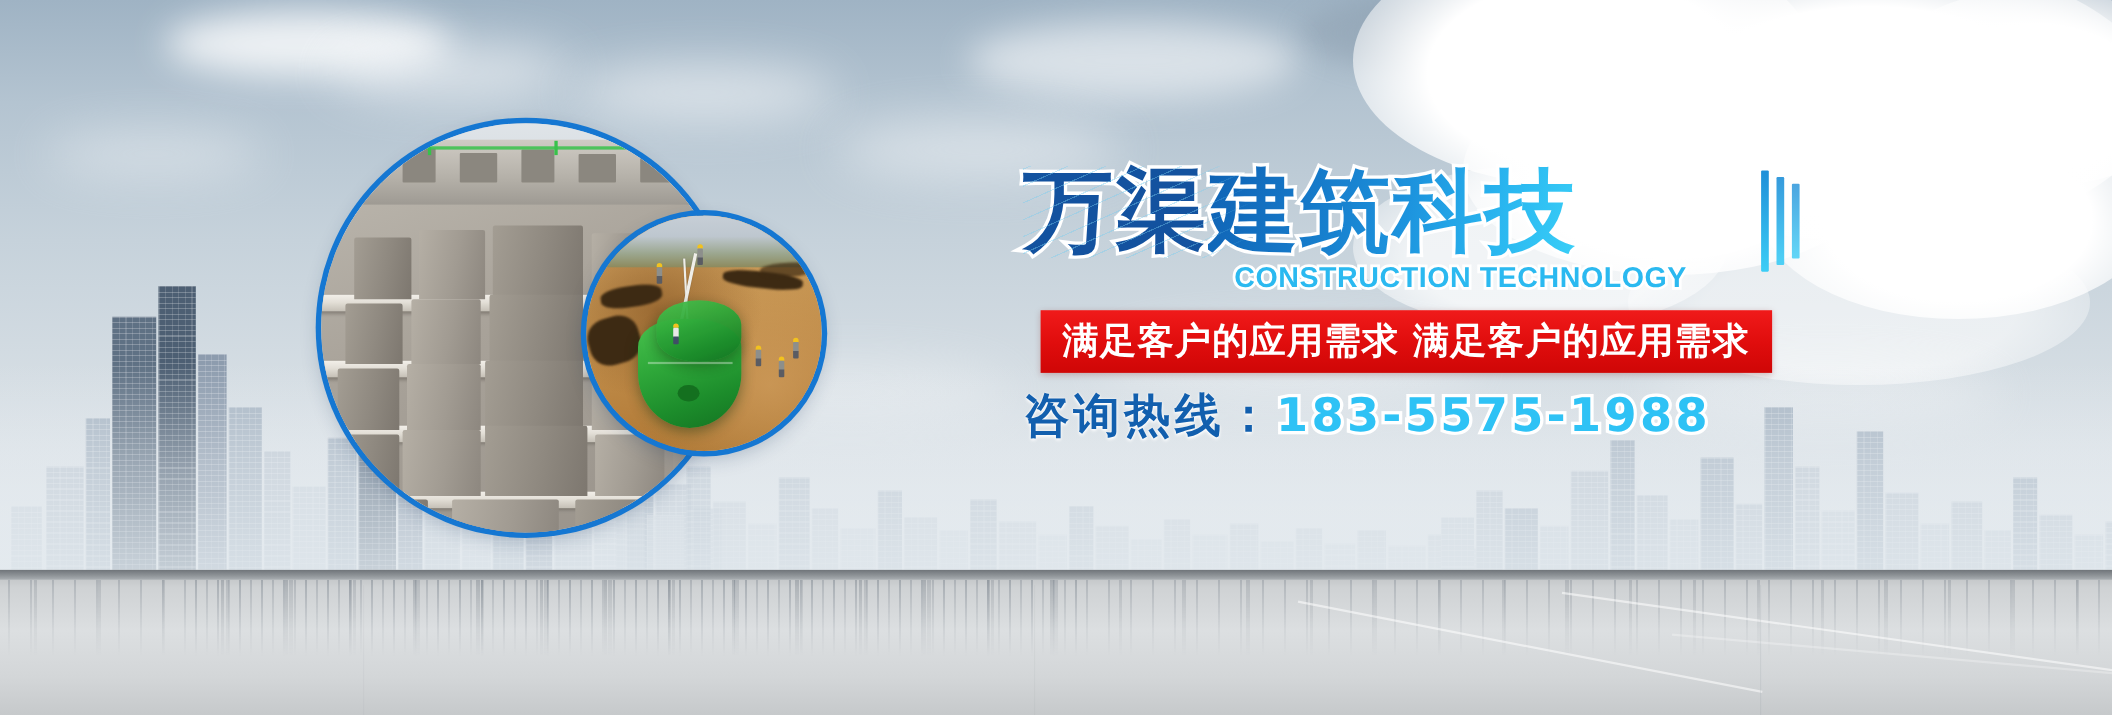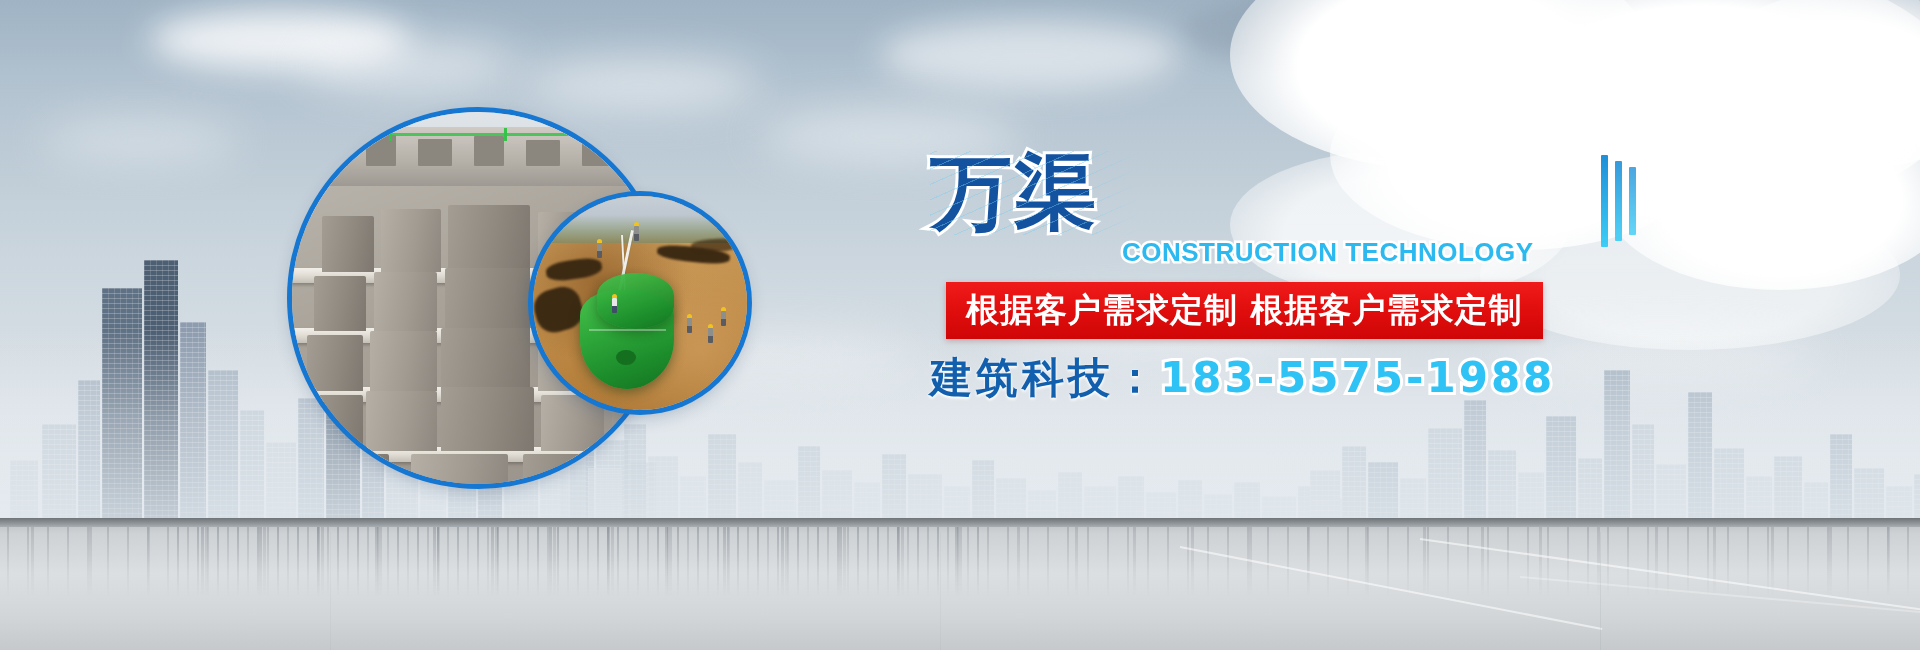--- a/index.html
+++ b/index.html
@@ -469,44 +469,47 @@
   </div>
 
   <div class="textblock">
 
     
     <div class="headline">
       <span class="hl-wrap">
         <span class="hl-stroke">万渠</span>
         <span class="hl-fill a">万渠</span>
         <span class="streaks"></span>
+      </span><span class="hl-wrap">
+        <span class="hl-stroke">建筑科技</span>
+        <span class="hl-fill b">建筑科技</span>
       </span>
       <span class="bars">
           <i></i>
           <i></i>
           <i></i>
         </span>
     </div>
 
     
     <div class="subeng">
       <span class="subeng-wrap">
         <span class="subeng-stroke">CONSTRUCTION TECHNOLOGY</span>
         <span class="subeng-fill">CONSTRUCTION TECHNOLOGY</span>
       </span>
     </div>
 
     
-    <div class="redband">根据客户需求定制 根据客户需求定制</div>
+    <div class="redband">满足客户的应用需求 满足客户的应用需求</div>
 
     
 
     
     <div class="hotline">
-      <span class="hot-label">建筑科技：</span><span class="hot-num-wrap">
+      <span class="hot-label">咨询热线：</span><span class="hot-num-wrap">
         <span class="hot-num-stroke">183-5575-1988</span>
         <span class="hot-num-fill">183-5575-1988</span>
       </span>
     </div>
 
   </div>
 
 </div>
 
 </body></html>

